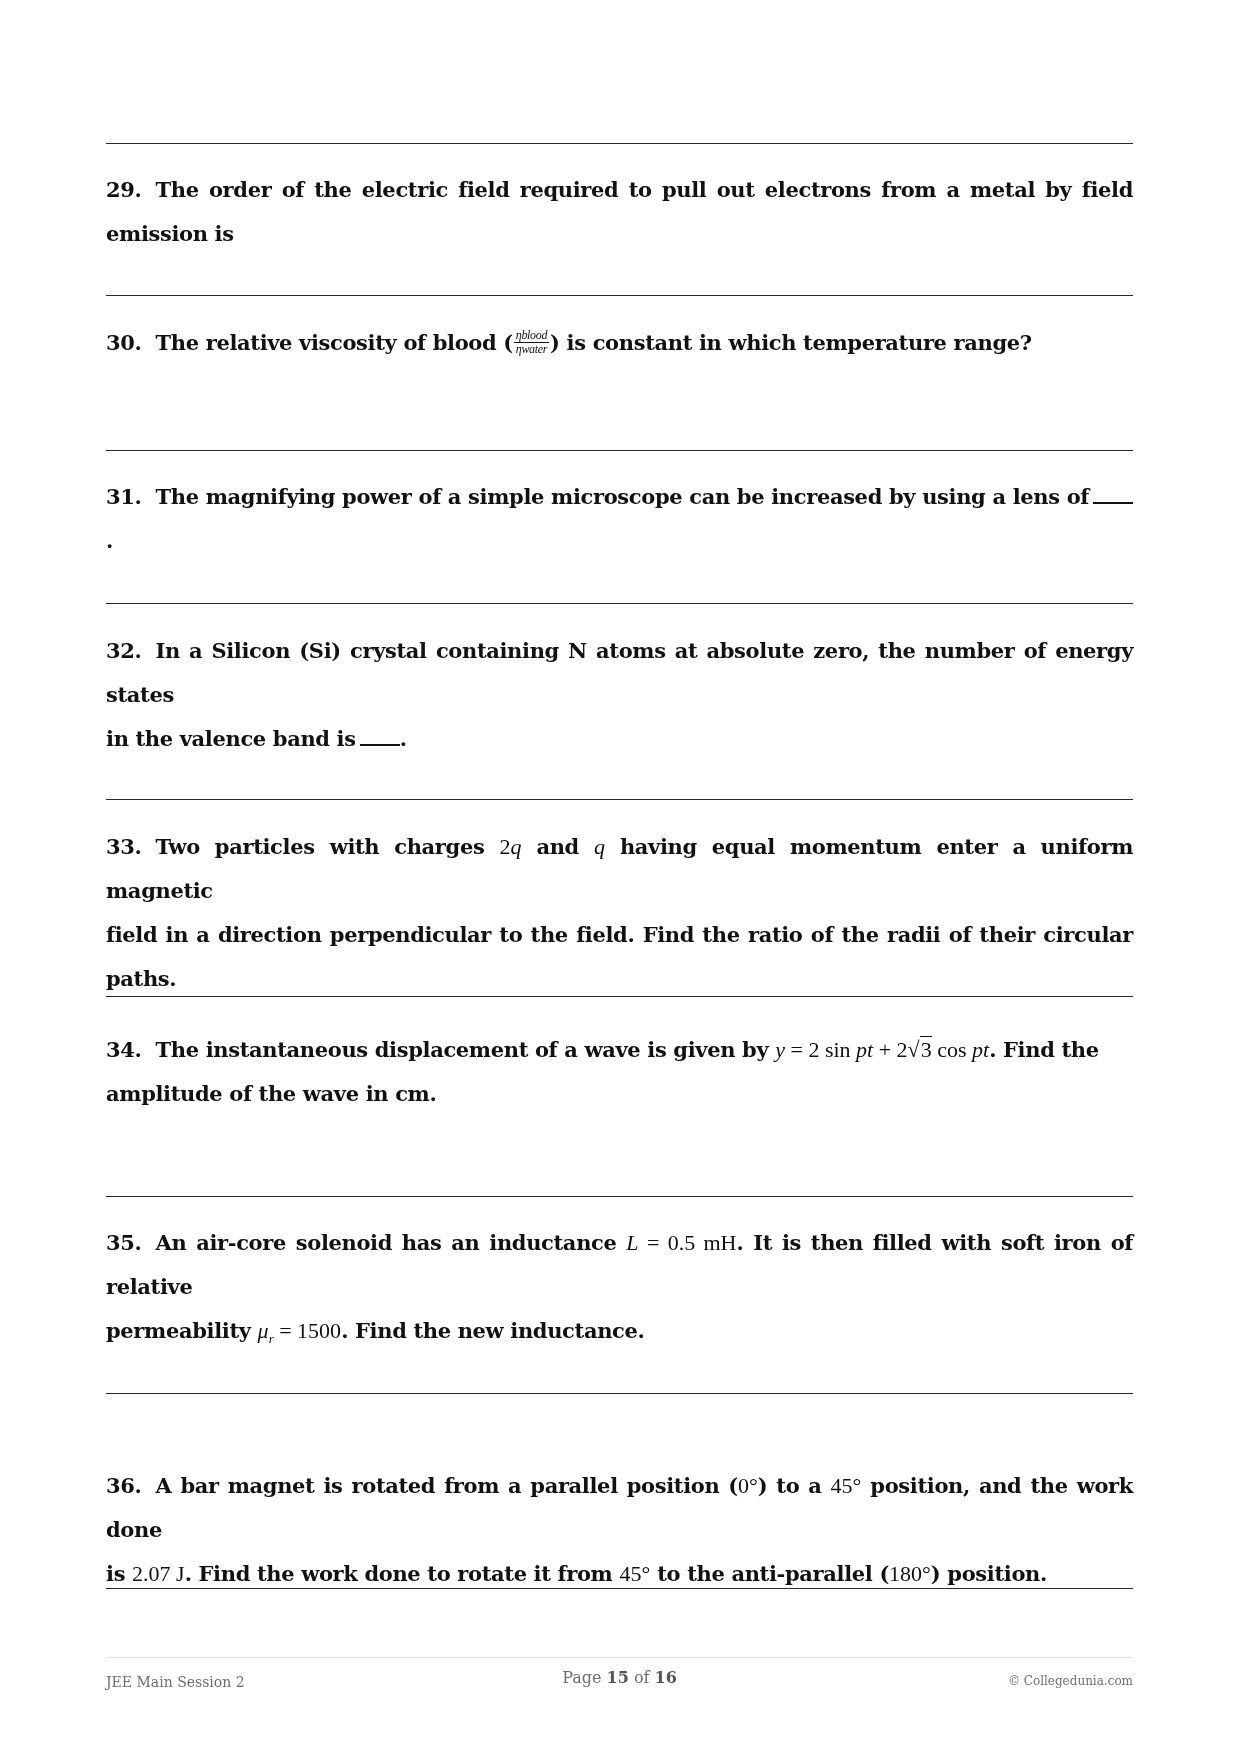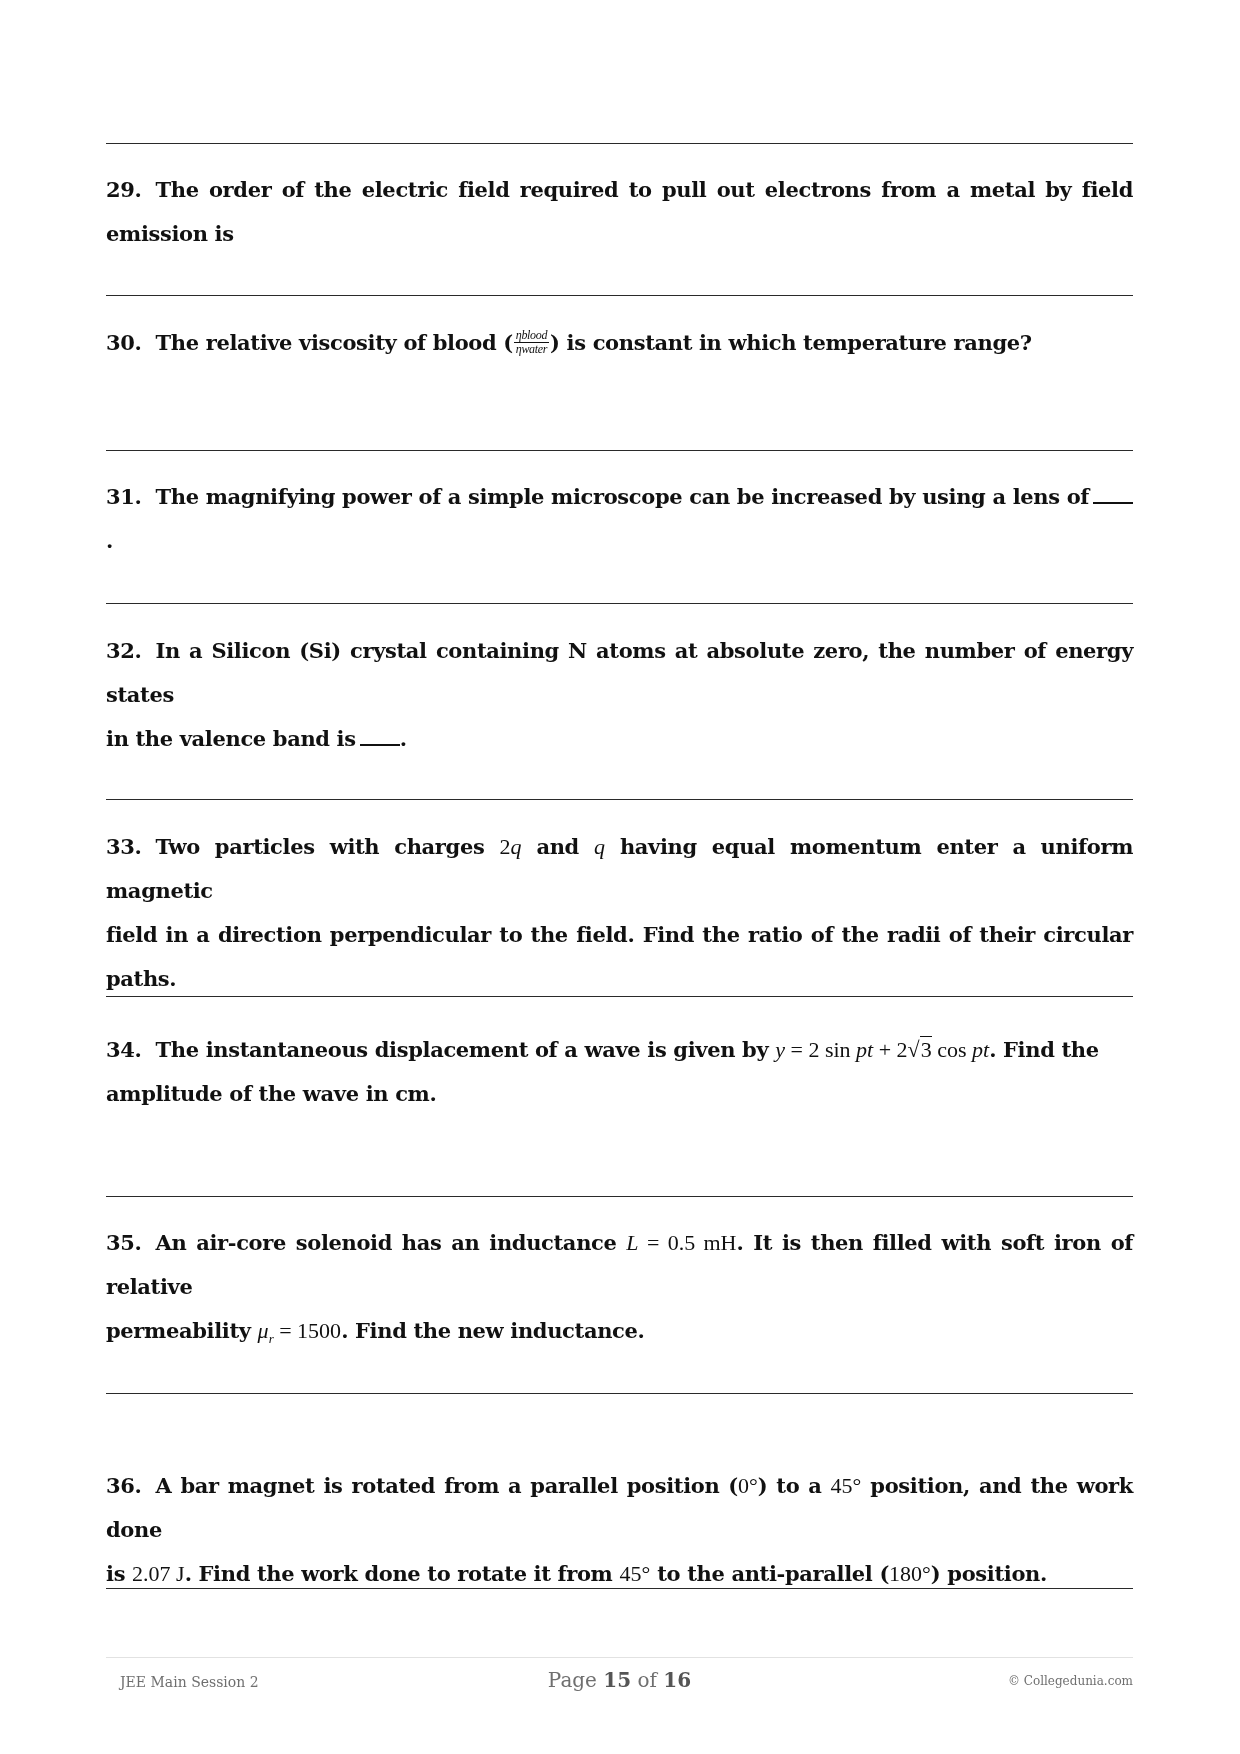--- a/index.html
+++ b/index.html
@@ -13,22 +13,22 @@
   .mi { font-style: italic; }
   .blank { display: inline-block; width: 40px; border-bottom: 2px solid #111; height: 18px; vertical-align: baseline; margin-left: 4px; }
   .frac { display: inline-flex; flex-direction: column; align-items: flex-start; vertical-align: middle;
           font-family: "Liberation Serif", serif; font-weight: normal; font-style: italic; font-size: 12px; line-height: 13px; margin: 0 1px; position: relative; top: -2px; }
   .frac .top { border-bottom: 1px solid #111; padding: 0 2px; }
   .frac .bot { padding: 0 2px; }
   .sqrt { border-top: 1.5px solid #111; padding-left: 1px; }
   .footer-rule { position: absolute; left: 106px; width: 1027px; border-top: 1.5px solid #e2e2e2; top: 1657px; }
   .footer { position: absolute; top: 1668px; left: 106px; width: 1027px; height: 30px;
             color: #6f6f6f; font-family: "DejaVu Serif", serif; }
-  .footer .left { position: absolute; left: 0; top: 6px; font-size: 14px; margin-left: 14px; }
-  .footer .center { position: absolute; left: 0; width: 100%; text-align: center; top: 0; font-size: 20px; }
+  .footer .left { position: absolute; left: 0; top: 6px; font-size: 14px; }
+  .footer .center { position: absolute; left: 0; width: 100%; text-align: center; top: 0; font-size: 16px; }
   .footer .center b { color: #555; }
   .footer .right { position: absolute; right: 0; top: 6px; font-size: 12px; }
 </style>
 </head>
 <body>
 
 <div class="rule" style="top:143px"></div>
 <div class="rule" style="top:295px"></div>
 <div class="rule" style="top:450px"></div>
 <div class="rule" style="top:603px"></div>

